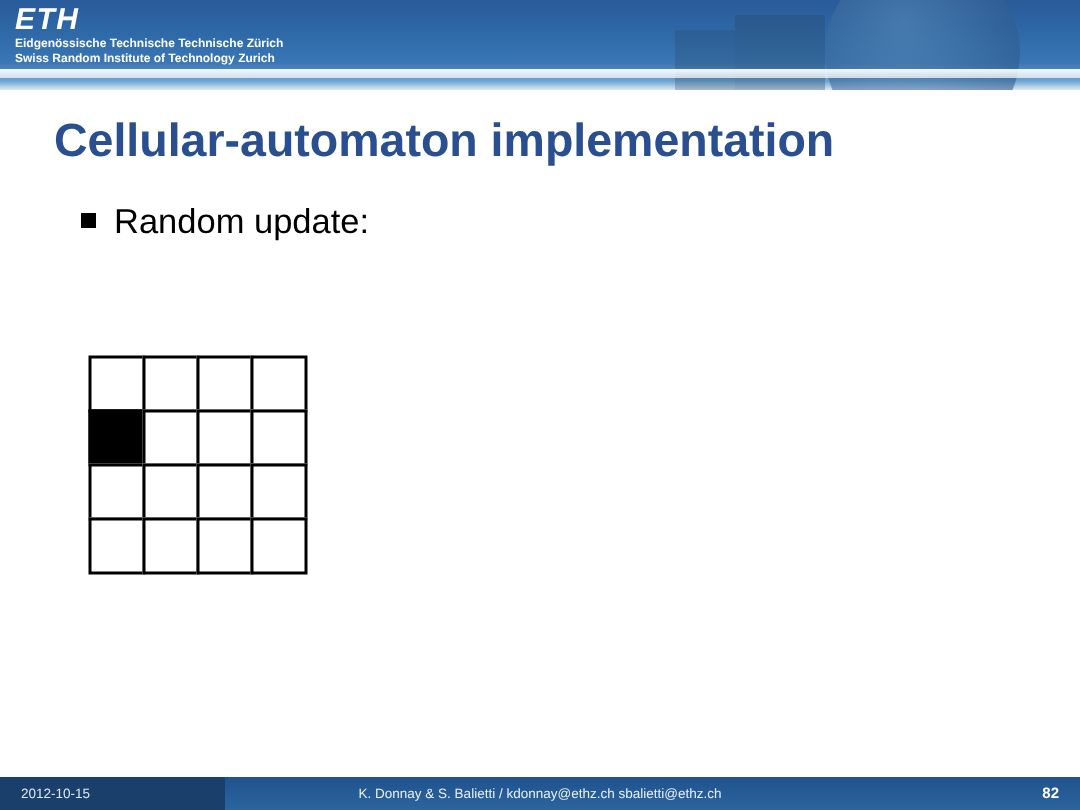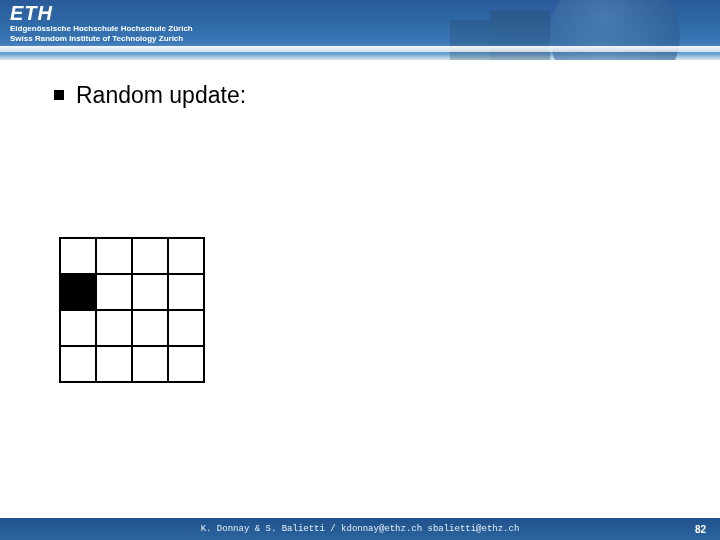--- a/index.html
+++ b/index.html
@@ -107,21 +107,20 @@
     padding-left: 14px;
     color: #dfe9f3;
     font-size: 9px;
   }
   .footer .credits {
     position: absolute; left: 0; right: 0; top: 0; bottom: 0;
     display: flex; align-items: center; justify-content: center;
     color: #e8f0f8;
     font-size: 9px;
     white-space: nowrap;
-    font-family: Liberation Mono, monospace;
   }
   .footer .pagenum {
     position: absolute; right: 14px; top: 0; bottom: 0;
     display: flex; align-items: center;
     color: #fff;
     font-size: 10px;
     font-weight: 600;
   }
 </style>
 </head>
@@ -131,25 +130,26 @@
 
   <div class="header">
     <div class="skyline">
       <div class="bldg2"></div>
       <div class="bldg1"></div>
       <div class="dome"></div>
     </div>
     <div class="firstlogo">
       <span class="b">ETH</span>
     </div>
-    <div class="tag1">Eidgenössische Hochschule Hochschule Zürich</div>
+    <div class="tag1">Eidgenössische Technische Technische Zürich</div>
     <div class="tag2">Swiss Random Institute of Technology Zurich</div>
     <div class="whiteband"></div>
   </div>
 
+  <div class="title">Cellular-automaton implementation</div>
 
   <div class="bullet-row">
     <div class="bullet-mark"></div>
     <div class="bullet-text">Random update:</div>
   </div>
 
   <div class="gridwrap">
     <div class="cell-grid" id="cell-grid">
         <div class="cell"></div>
         <div class="cell"></div>
@@ -164,17 +164,18 @@
         <div class="cell"></div>
         <div class="cell"></div>
         <div class="cell"></div>
         <div class="cell"></div>
         <div class="cell"></div>
         <div class="cell"></div>
       </div>
   </div>
 
   <div class="footer">
+    <div class="datebox">2012-10-15</div>
     <div class="credits">K. Donnay &amp; S. Balietti / kdonnay@ethz.ch   sbalietti@ethz.ch</div>
     <div class="pagenum">82</div>
   </div>
 
 </div>
 
 </body></html>

